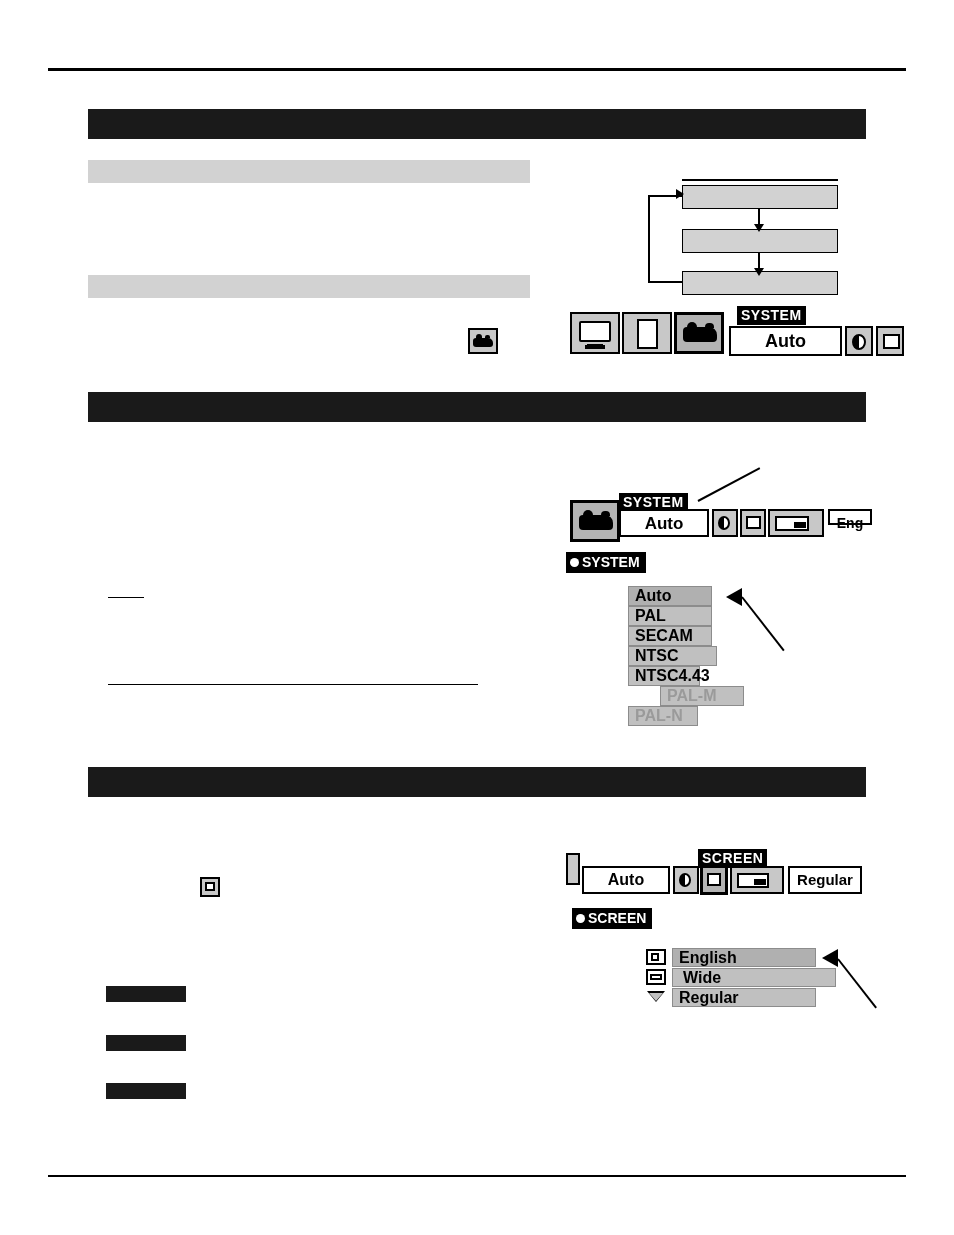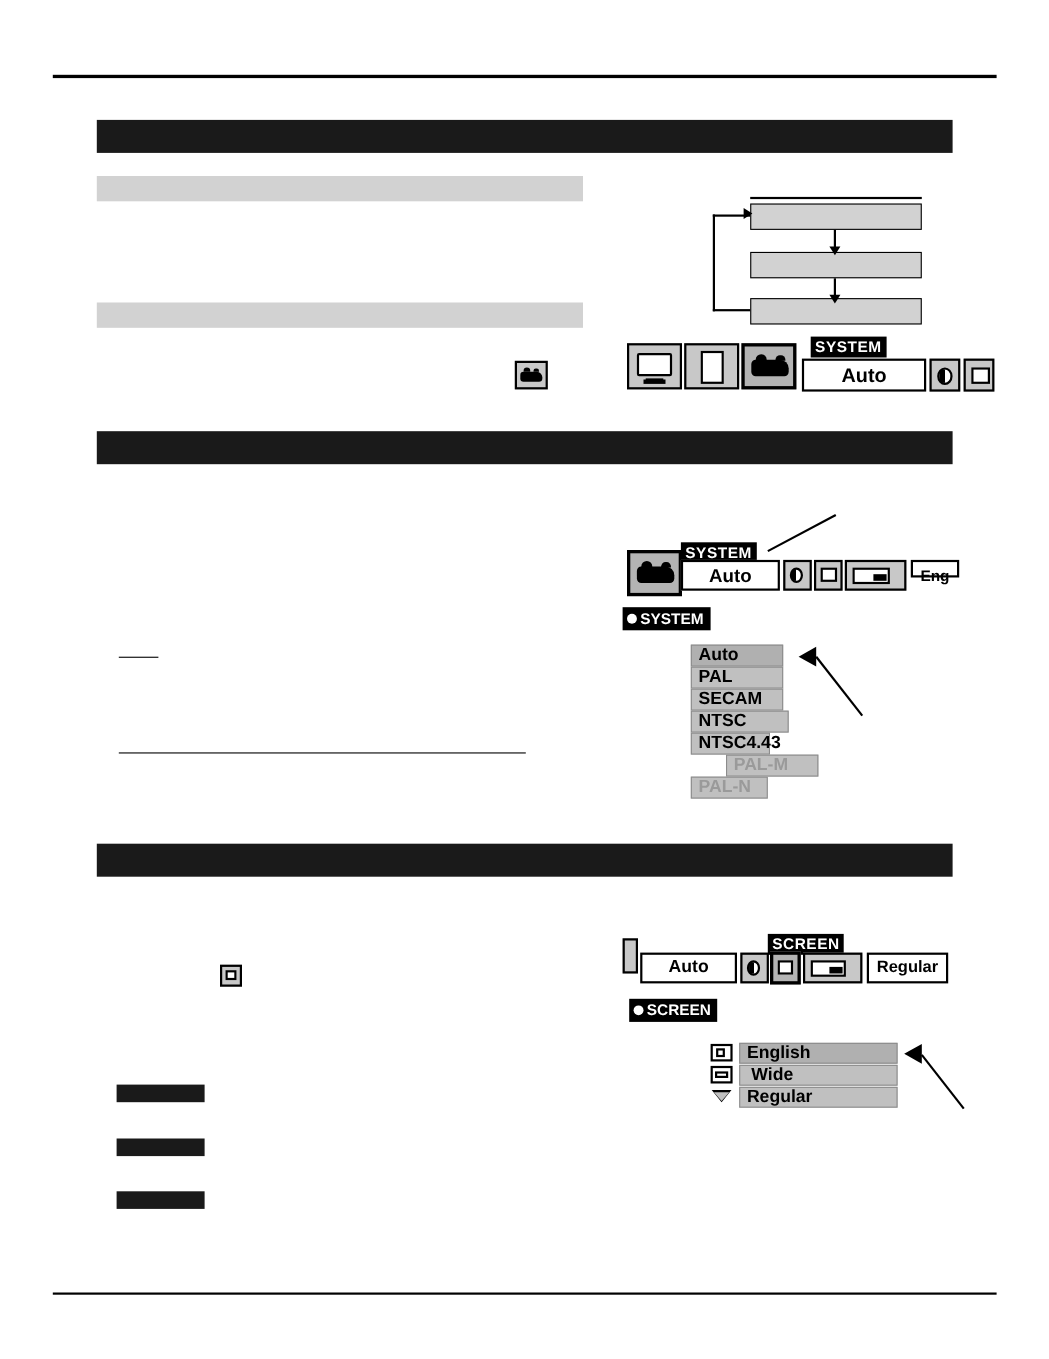--- a/index.html
+++ b/index.html
@@ -469,21 +469,21 @@
   </div>
 
   <div class="screen-opt-icon" style="left:646px;top:949px;">
     <div style="position:absolute;left:3px;top:2px;width:8px;height:8px;border:2px solid #000;box-sizing:border-box;"></div>
   </div>
   <div class="opt hl" style="left:672px;top:948px;width:144px;height:19px;">English</div>
 
   <div class="screen-opt-icon" style="left:646px;top:969px;">
     <div style="position:absolute;left:2px;top:3px;width:12px;height:6px;border:2px solid #000;box-sizing:border-box;"></div>
   </div>
-  <div class="opt" style="left:672px;top:968px;width:144px;height:19px;padding-left:10px;">Wide</div>
+  <div class="opt" style="left:672px;top:968px;width:164px;height:19px;padding-left:10px;">Wide</div>
 
   <div class="screen-opt-icon" style="left:646px;top:989px;border:none;background:transparent;">
     <div style="position:absolute;left:1px;top:2px;width:0;height:0;border-left:9px solid transparent;border-right:9px solid transparent;border-top:11px solid #000;"></div>
     <div style="position:absolute;left:3px;top:4px;width:0;height:0;border-left:7px solid transparent;border-right:7px solid transparent;border-top:8px solid #c0c0c0;"></div>
   </div>
   <div class="opt" style="left:672px;top:988px;width:144px;height:19px;">Regular</div>
 
   <div class="arrow-left" style="left:822px;top:949px;"></div>
   <div class="arrow-line" style="left:838px;top:958px;width:62px;transform:rotate(52deg);"></div>
 

